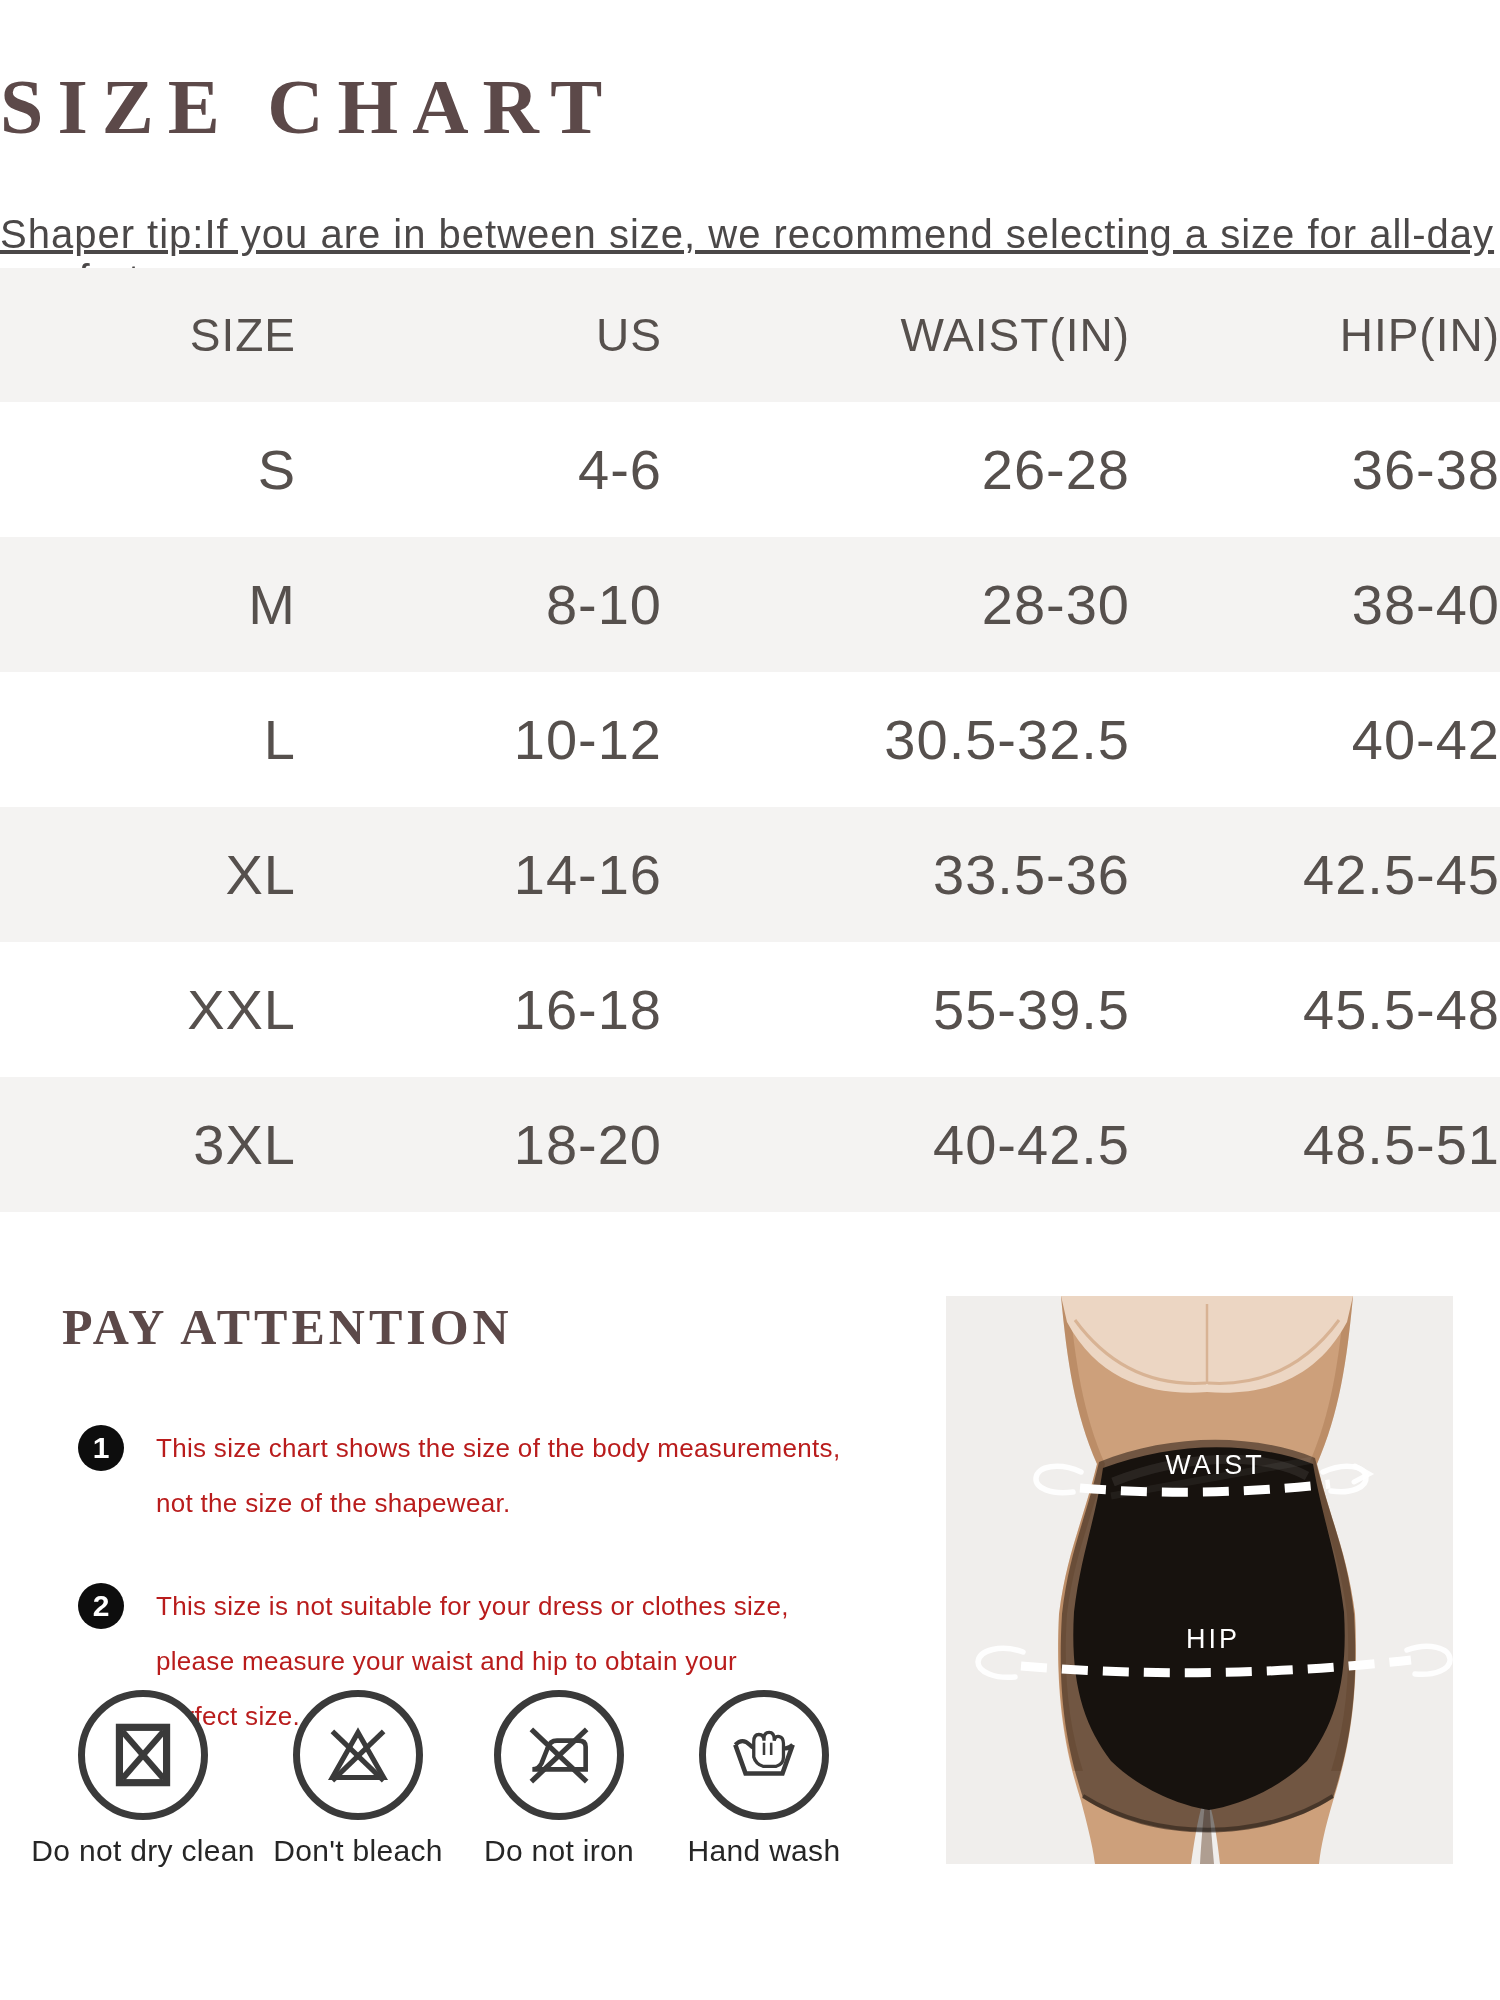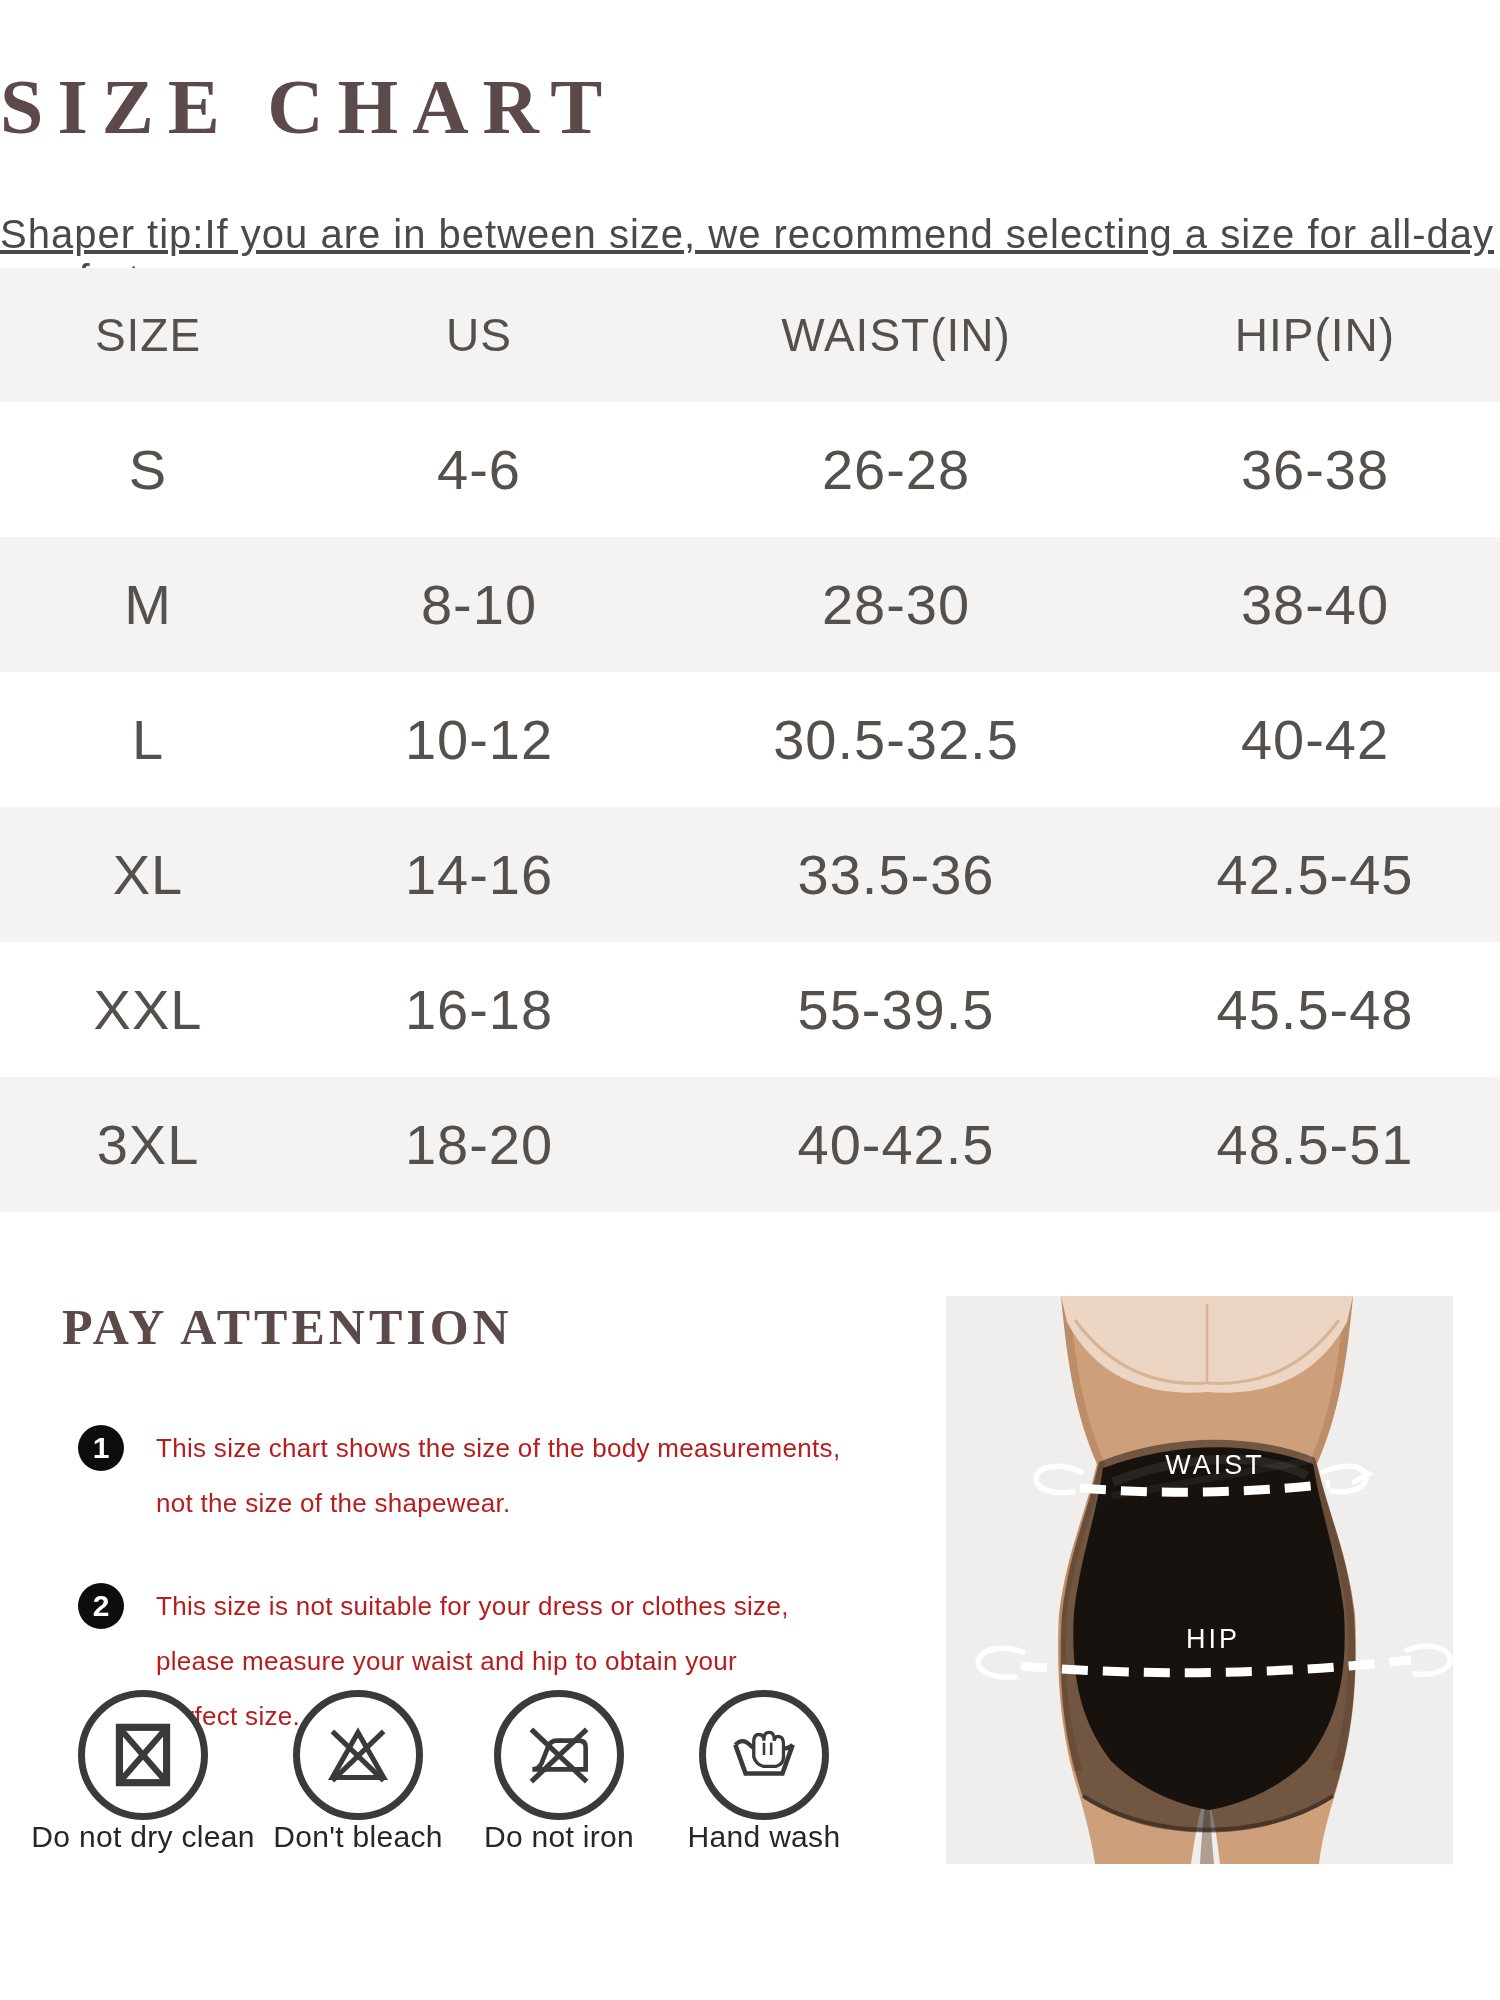--- a/index.html
+++ b/index.html
@@ -14,21 +14,21 @@
     font-size:78px;letter-spacing:14px;color:#5c4949;
   }
   .tip-line{
     position:absolute;top:212px;left:0;width:100%;text-align:left;
     font-size:40px;letter-spacing:1px;color:#4b4848;text-decoration:underline;
   }
   
   .size-table{position:absolute;top:268px;left:0;width:1500px;}
   .t-row{
     display:grid;grid-template-columns:296px 366px 468px 370px;
-    height:135px;align-items:center;text-align:center;color:#56504d;
+    height:135px;align-items:center;text-align:right;color:#56504d;
   }
   .t-row.gray{background:#f4f3f2;}
   .t-row.head{height:134px;}
   .t-row.head .cell{font-size:46px;letter-spacing:1px;}
   .t-row .cell{font-size:56px;letter-spacing:1px;}
   
   .attention-title{
     position:absolute;top:1298px;left:62px;
     font-family:"Liberation Serif","DejaVu Serif",serif;font-weight:bold;
     font-size:50px;letter-spacing:4px;color:#5c4949;
@@ -41,21 +41,21 @@
     margin-right:32px;margin-top:4px;
   }
   .att-lines{font-size:26px;color:#b91c1c;letter-spacing:.3px;}
   .att-lines div{height:55px;line-height:55px;white-space:nowrap;}
   
   .care-item{position:absolute;top:1690px;width:230px;text-align:center;}
   .care-circle{
     width:116px;height:116px;border:7px solid #3a3a3a;border-radius:50%;
     margin:0 auto;display:flex;align-items:center;justify-content:center;background:#ffffff;
   }
-  .care-label{margin-top:0;font-size:30px;color:#262626;letter-spacing:.3px;white-space:nowrap;}
+  .care-label{margin-top:14px;font-size:30px;color:#262626;letter-spacing:.3px;white-space:nowrap;}
   
   .photo-panel{
     position:absolute;left:946px;top:1296px;width:490px;height:568px;
     background:#f0eeec;overflow:hidden;padding-left:17px;
   }
   .photo-panel svg{display:block;}
 </style>
 </head>
 <body>
 

